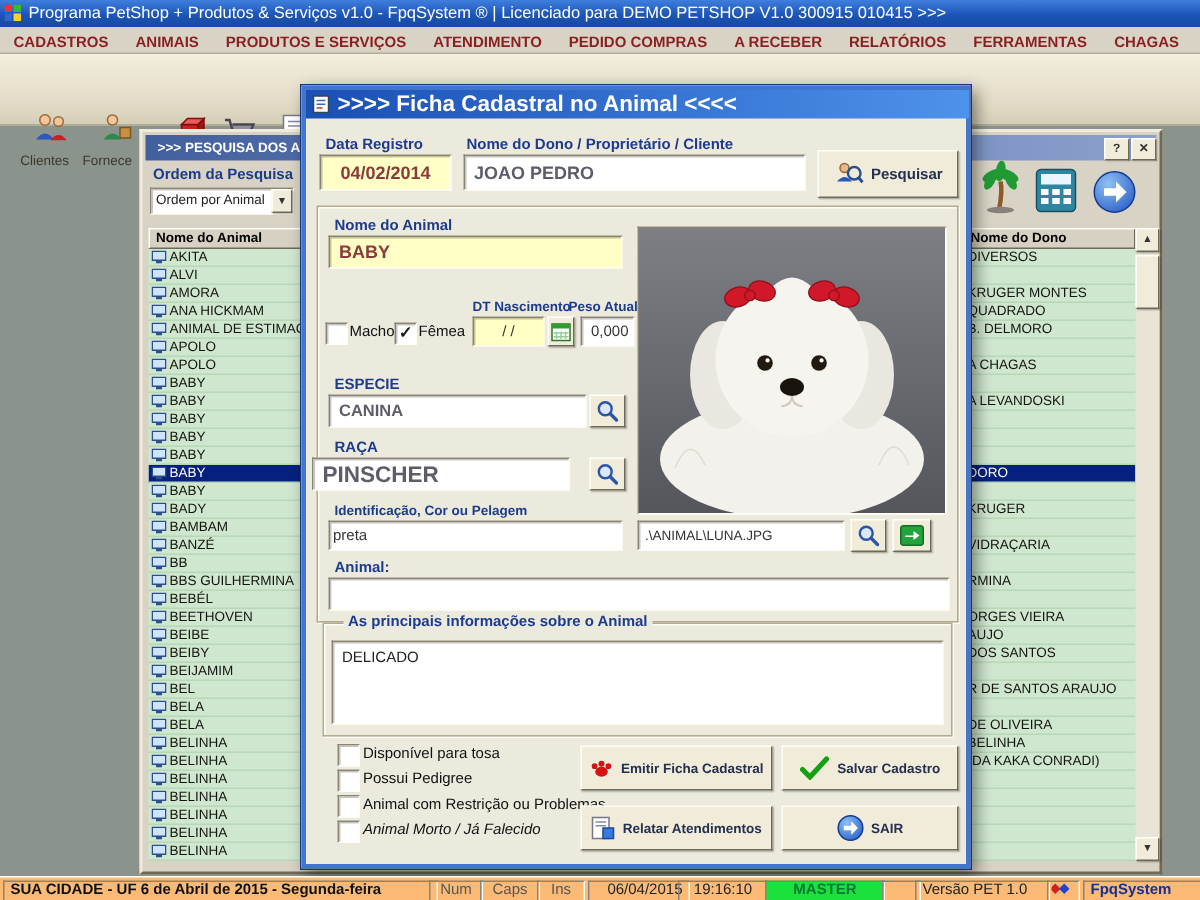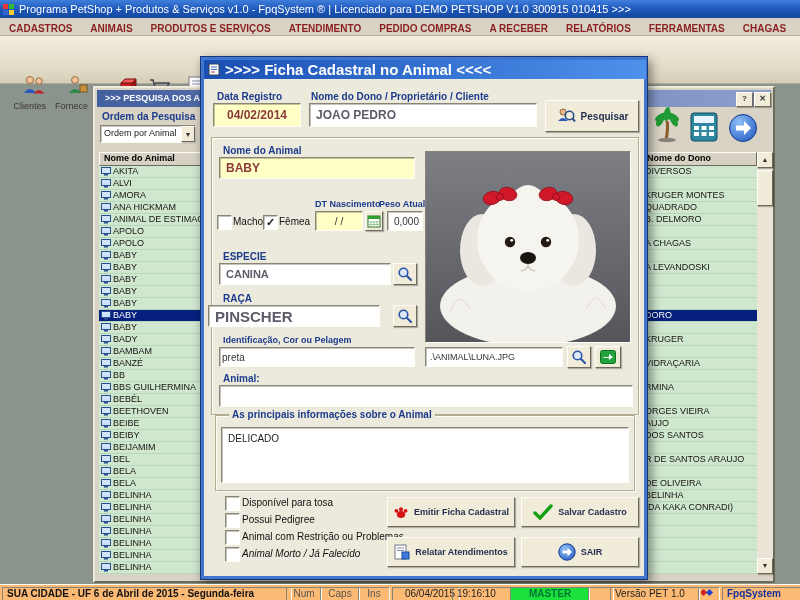--- a/index.html
+++ b/index.html
@@ -790,21 +790,21 @@
     <span>SAIR</span>
   </div>
 </div>
 
 <div id="statusbar" class="abs">
   <span class="seg" style="left:2px;width:280px;color:#111;font-weight:700">SUA CIDADE - UF  6 de Abril de 2015 - Segunda-feira</span>
   <span class="seg" style="left:286px;width:26px;text-align:center">Num</span>
   <span class="seg" style="left:320px;width:30px;text-align:center">Caps</span>
   <span class="seg" style="left:358px;width:22px;text-align:center">Ins</span>
   <span class="seg" style="left:392px;width:58px;text-align:right;color:#222">06/04/2015</span>
-  <span class="seg" style="left:452px;width:50px;color:#222">19:16:10</span>
+  <span class="seg" style="left:452px;width:50px;text-align:center;color:#222">19:16:10</span>
   <span class="seg" style="left:510px;width:70px;text-align:center;background:#1ae23b;color:#073;font-weight:700">MASTER</span>
   <span class="seg" style="left:588px;width:16px"></span>
   <span class="seg" style="left:610px;width:80px;color:#222">Versão PET 1.0</span>
   <span class="seg" style="left:698px;width:16px;padding:0 2px"><svg width="12" height="11">
         <rect x="0" y="2" width="5" height="5" fill="#c22" transform="rotate(45 2.5 4.5)"></rect>
         <rect x="6" y="2" width="5" height="5" fill="#24c" transform="rotate(45 8.5 4.5)"></rect>
       </svg></span>
   <span class="seg" style="left:722px;width:70px;color:#14309a;font-weight:700">FpqSystem</span>
 </div>
 

